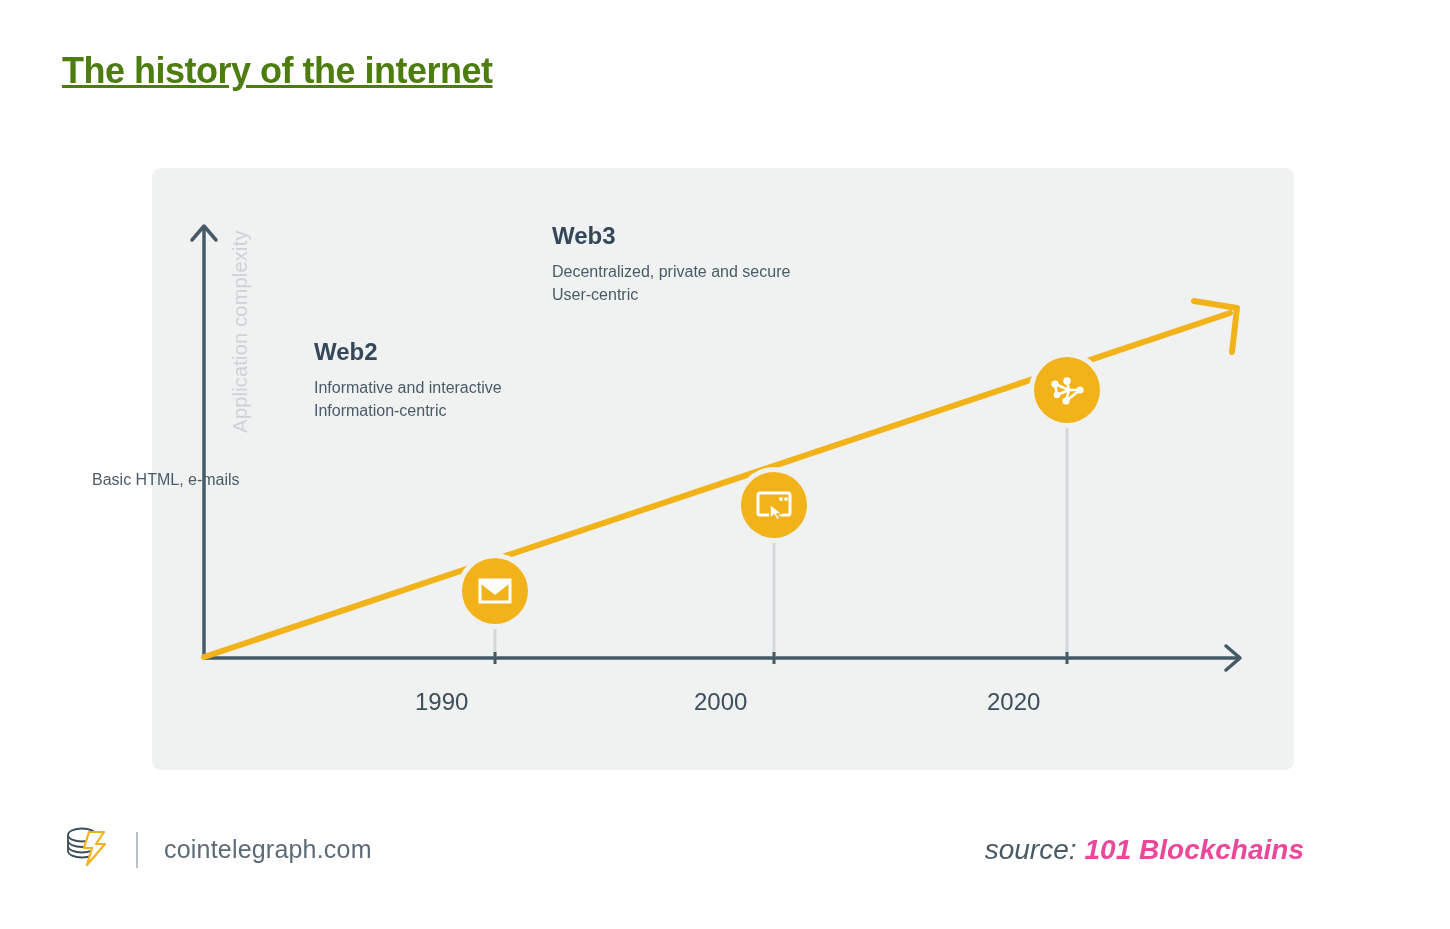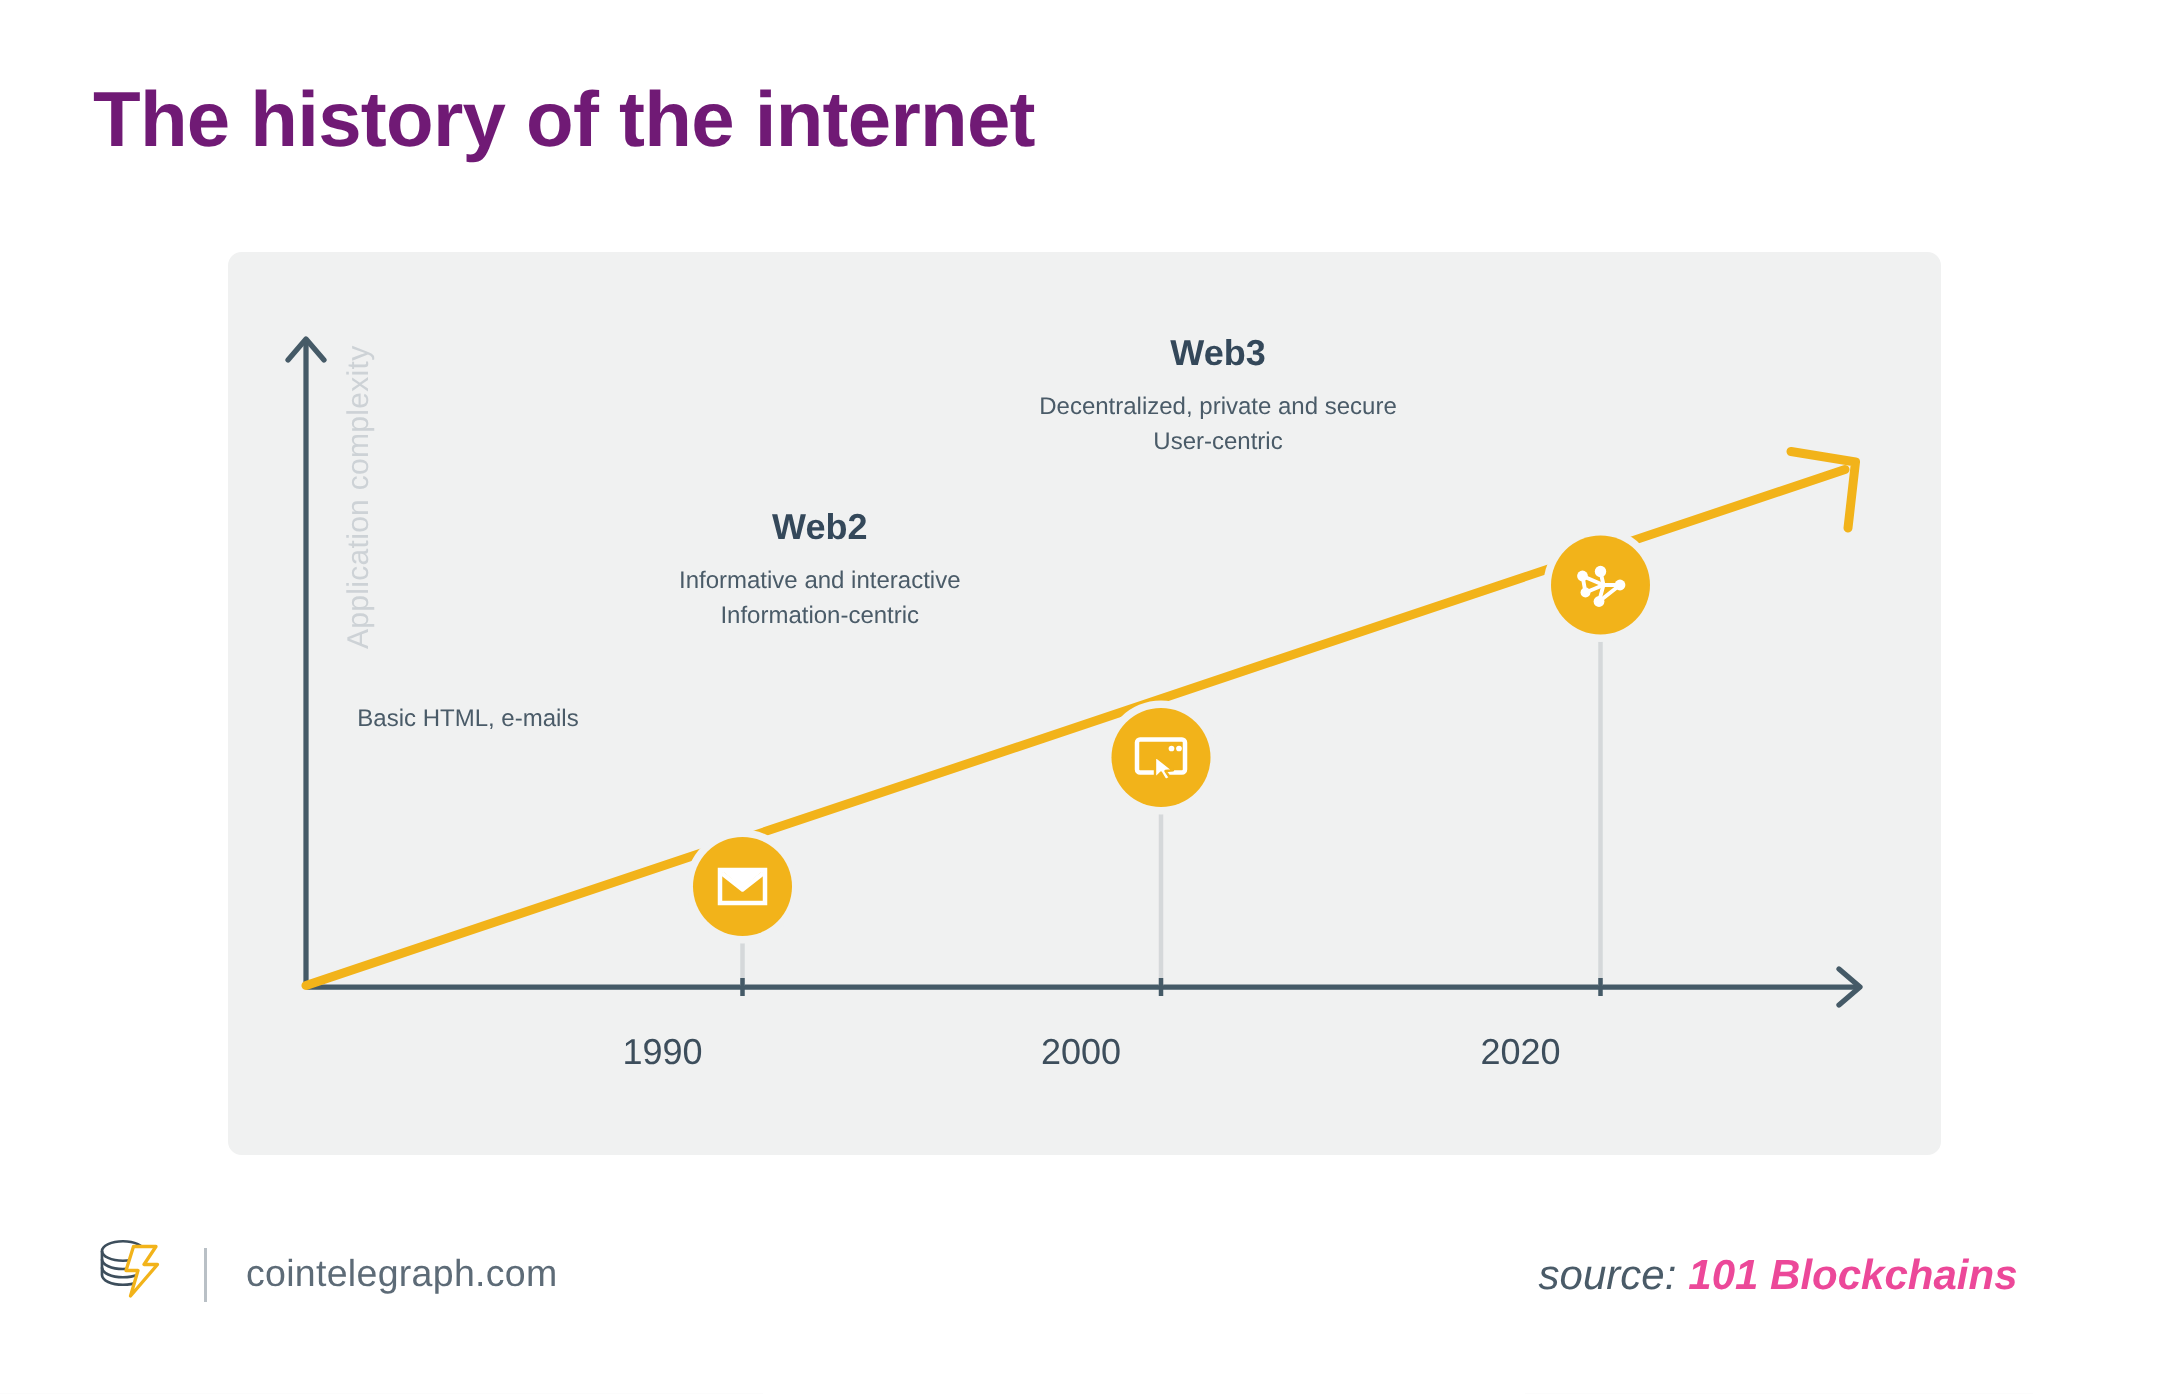--- a/index.html
+++ b/index.html
@@ -13,25 +13,26 @@
     font-family: "Liberation Sans", sans-serif;
     color: #3d4e5c;
     overflow: hidden;
     position: relative;
   }
 
   #page-title {
     position: absolute;
     left: 62px;
     top: 50px;
-    font-size: 52px;
+    font-size: 36px;
     font-weight: bold;
     letter-spacing: -0.5px;
-    color: #701a75;
+    color: #4d7c0f;
     white-space: nowrap;
+    text-decoration: underline;
   }
 
   
   #chart-panel {
     position: absolute;
     left: 152px;
     top: 168px;
     width: 1142px;
     height: 602px;
     background: #f0f1f1;
@@ -67,21 +68,21 @@
     top: 520px;
     width: 160px;
     margin-left: -80px;
     font-size: 24px;
     color: #3d4e5c;
   }
 
   
   .stage-text {
     position: absolute;
-    text-align: center;
+    text-align: left;
     white-space: nowrap;
   }
   .stage-title {
     font-size: 24px;
     font-weight: bold;
     color: #34485a;
     margin-bottom: 10px;
   }
   .stage-line {
     font-size: 16px;
@@ -106,21 +107,20 @@
   }
   .milestone svg { display: block; }
 
   
   #footer {
     position: absolute;
     left: 0;
     top: 812px;
     width: 1362px;
     height: 75px;
-    padding-left: 41px;
   }
   #brand {
     position: absolute;
     left: 62px;
     top: 0;
     display: flex;
     align-items: center;
     height: 75px;
   }
   #brand-logo { display: block; }

